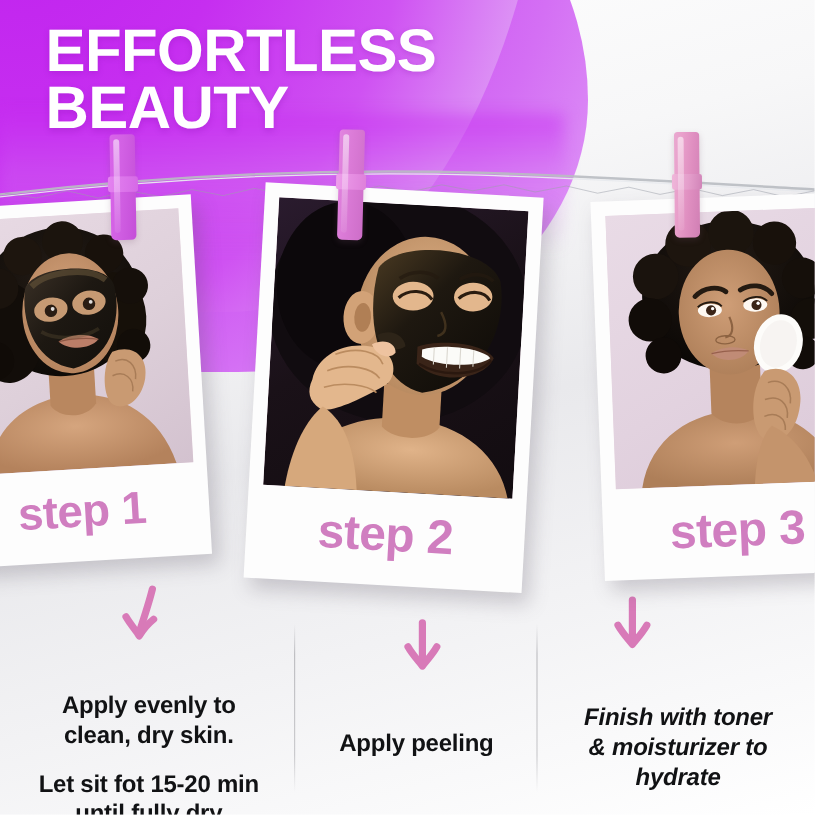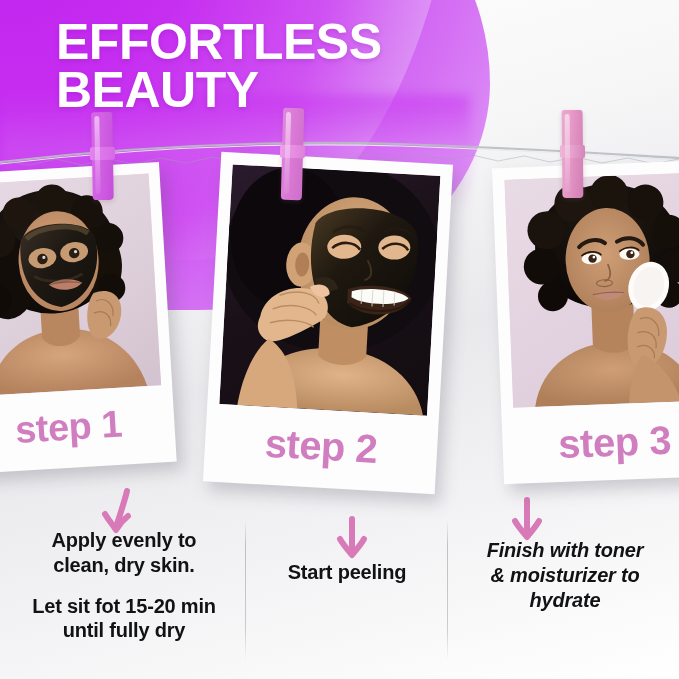--- a/index.html
+++ b/index.html
@@ -44,21 +44,20 @@
     position:absolute;
     left:38px;top:18px;
     color:#ffffff;
     font-weight:bold;
     font-size:50px;
     line-height:0.96;
     letter-spacing:-0.5px;
     text-transform:uppercase;
     white-space:pre-line;
     text-shadow:0 2px 5px rgba(120,10,160,0.22);
-    margin-left:18px;
   }
 
   
   .line-wrap{position:absolute;left:0;top:118px;width:679px;height:60px;}
   .line-wrap svg{display:block;}
 
   
   .pin{
     position:absolute;
     width:21px;height:78px;
@@ -154,20 +153,21 @@
     text-align:center;
     z-index:3;
   }
   .col .txt{
     color:#111214;
     font-weight:bold;
     font-size:20px;
     line-height:1.24;
     white-space:pre-line;
     letter-spacing:-0.2px;
+    margin-top:48px;
   }
   .col .txt.second{margin-top:16px;}
 
   .arrow{position:absolute;z-index:3;}
 
   #col1{left:8px;top:528px;width:232px;}
   #col2{left:252px;top:560px;width:190px;}
   #col3{left:456px;top:538px;width:218px;font-style:italic;}
 
   #arr1{left:98px;top:487px;}
@@ -422,21 +422,21 @@
   </div>
 
   <div class="col" id="col1">
     <div class="txt">Apply evenly to
 clean, dry skin.</div>
     <div class="txt second">Let sit fot 15-20 min
 until fully dry</div>
   </div>
 
   <div class="col" id="col2">
-    <div class="txt">Start peeling</div>
+    <div class="txt">Apply peeling</div>
   </div>
 
   <div class="col" id="col3">
     <div class="txt">Finish with toner
 &amp; moisturizer to
 hydrate</div>
   </div>
 
 </div>
 

